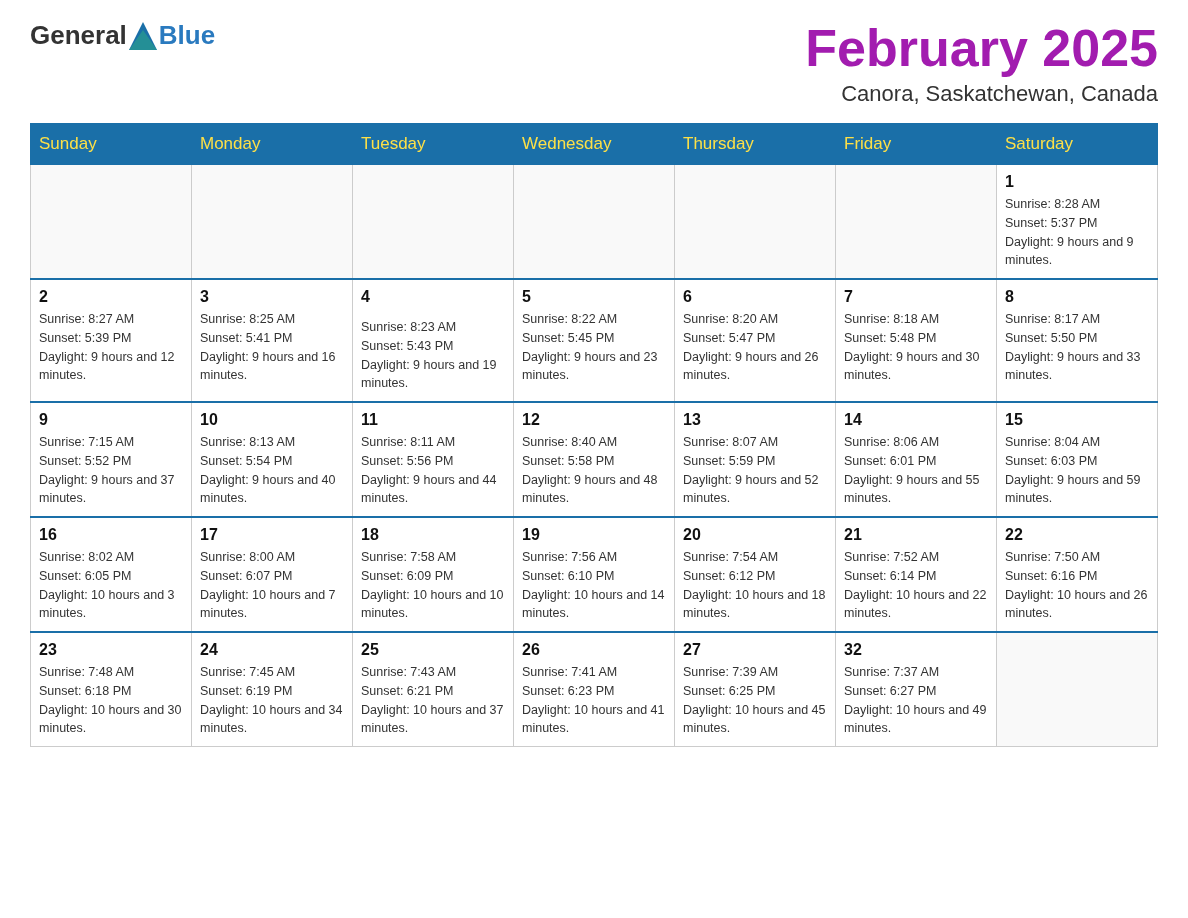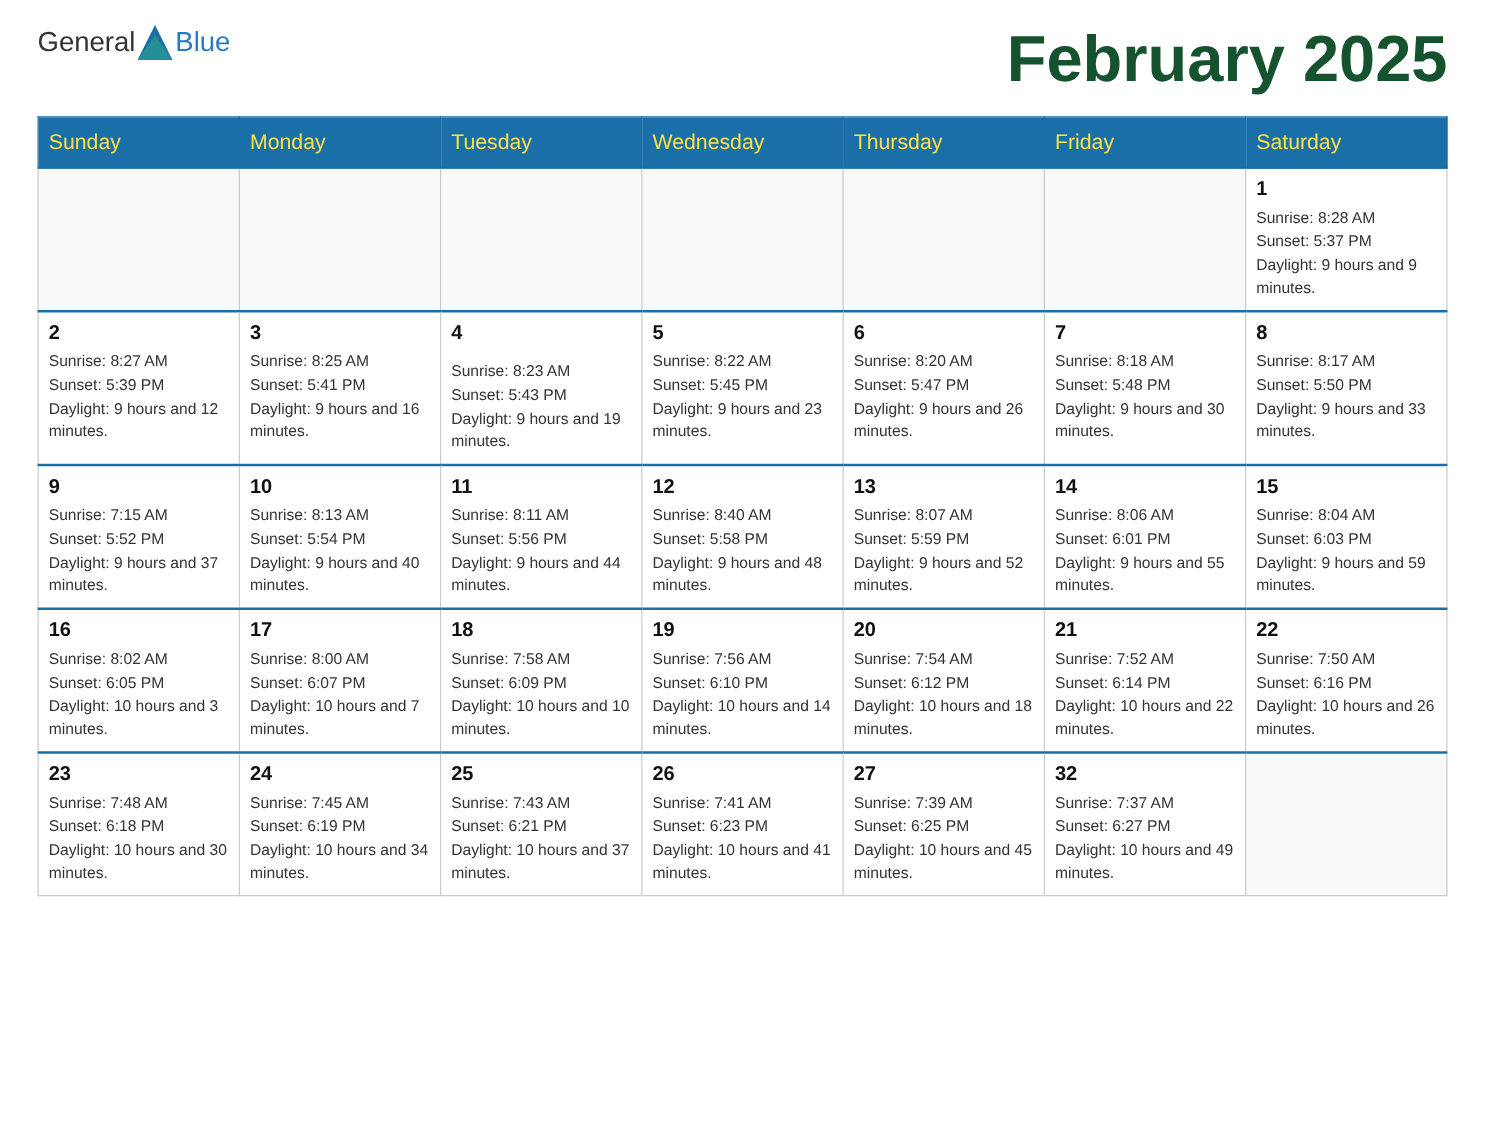--- a/index.html
+++ b/index.html
@@ -12,41 +12,41 @@
     }
     .header {
       display: flex;
       justify-content: space-between;
       align-items: flex-start;
       margin-bottom: 16px;
     }
     .logo {
       display: flex;
       align-items: center;
-      font-size: 22px;
-      font-weight: normal;
+      font-size: 26px;
+      font-weight: bold;
     }
     .logo-general {
       color: #333;
     }
     .logo-blue {
       color: #2a7abf;
     }
     .logo-icon {
       width: 28px;
       height: 28px;
       margin: 0 2px;
     }
     .title-block {
       text-align: right;
     }
     .month-title {
       font-size: 52px;
       font-weight: bold;
-      color: #14532d;
+      color: #a21caf;
       line-height: 1.1;
     }
     .location {
       font-size: 22px;
       color: #333;
       margin-top: 4px;
     }
     .calendar {
       width: 100%;
       border-collapse: collapse;
@@ -95,20 +95,21 @@
   <div class="logo">
     <span class="logo-general">General</span>
     <svg class="logo-icon" viewBox="0 0 28 28" xmlns="http://www.w3.org/2000/svg">
       <polygon points="0,28 14,0 28,28" fill="#1a6fa8"></polygon>
       <polygon points="0,28 14,8 28,28" fill="#2a9d8f" opacity="0.7"></polygon>
     </svg>
     <span class="logo-blue">Blue</span>
   </div>
   <div class="title-block">
     <div class="month-title">February 2025</div>
+    <div class="location">Canora, Saskatchewan, Canada</div>
   </div>
 </div>
 
 <table class="calendar">
   <thead>
     <tr>
     <th>Sunday</th>
         <th>Monday</th>
         <th>Tuesday</th>
         <th>Wednesday</th>

